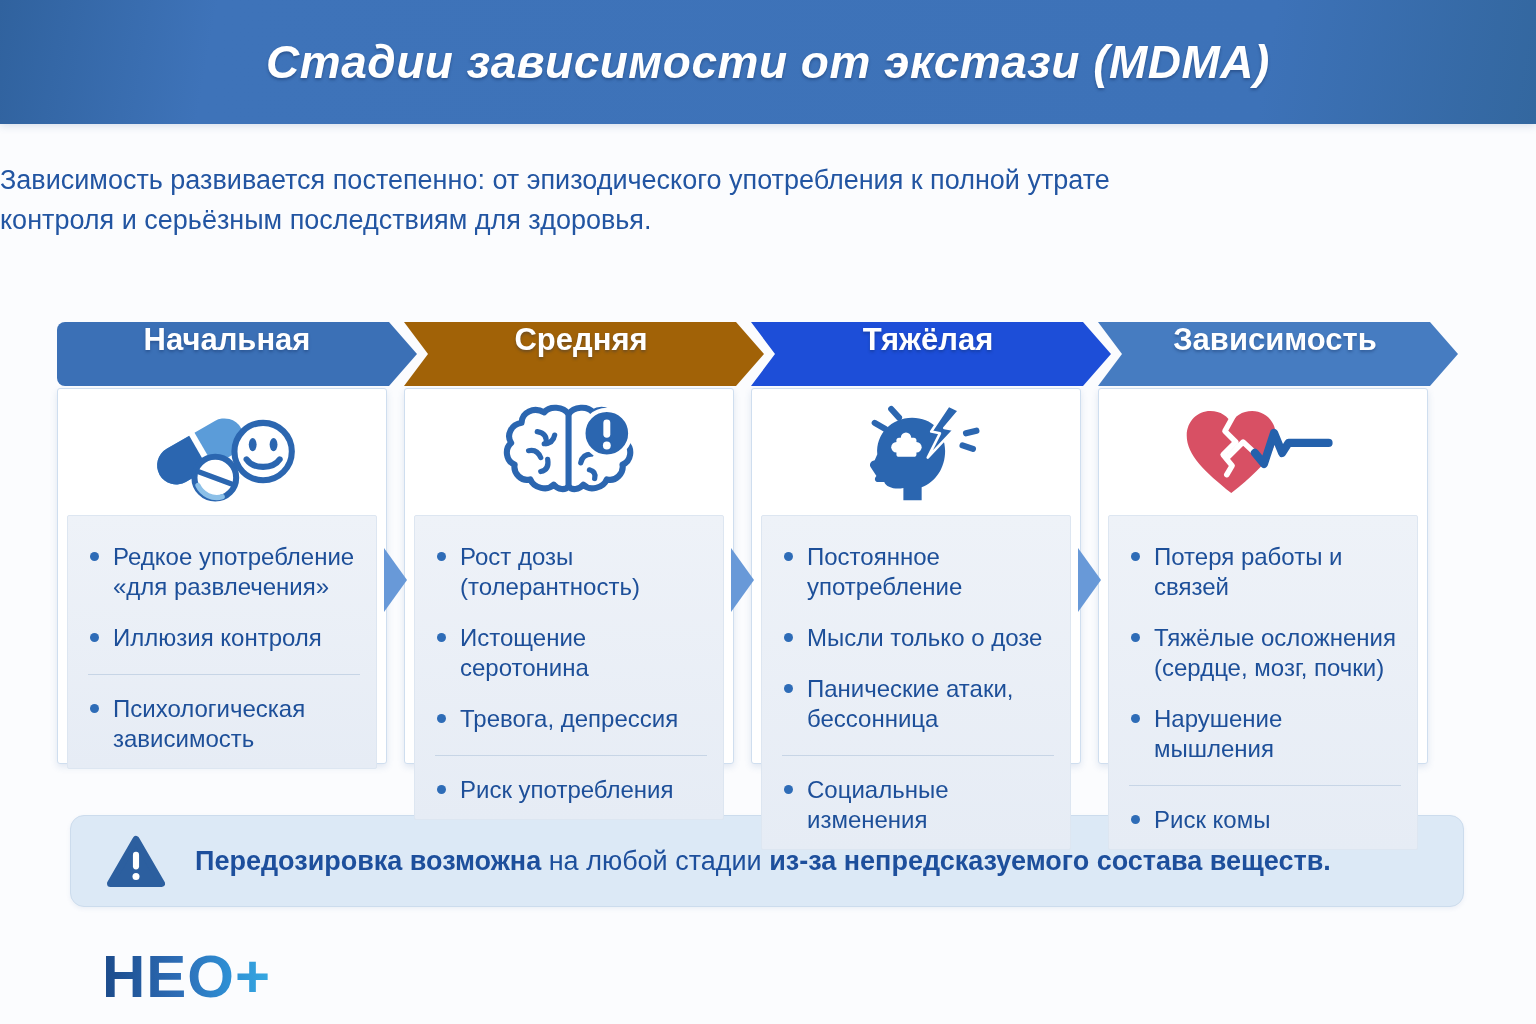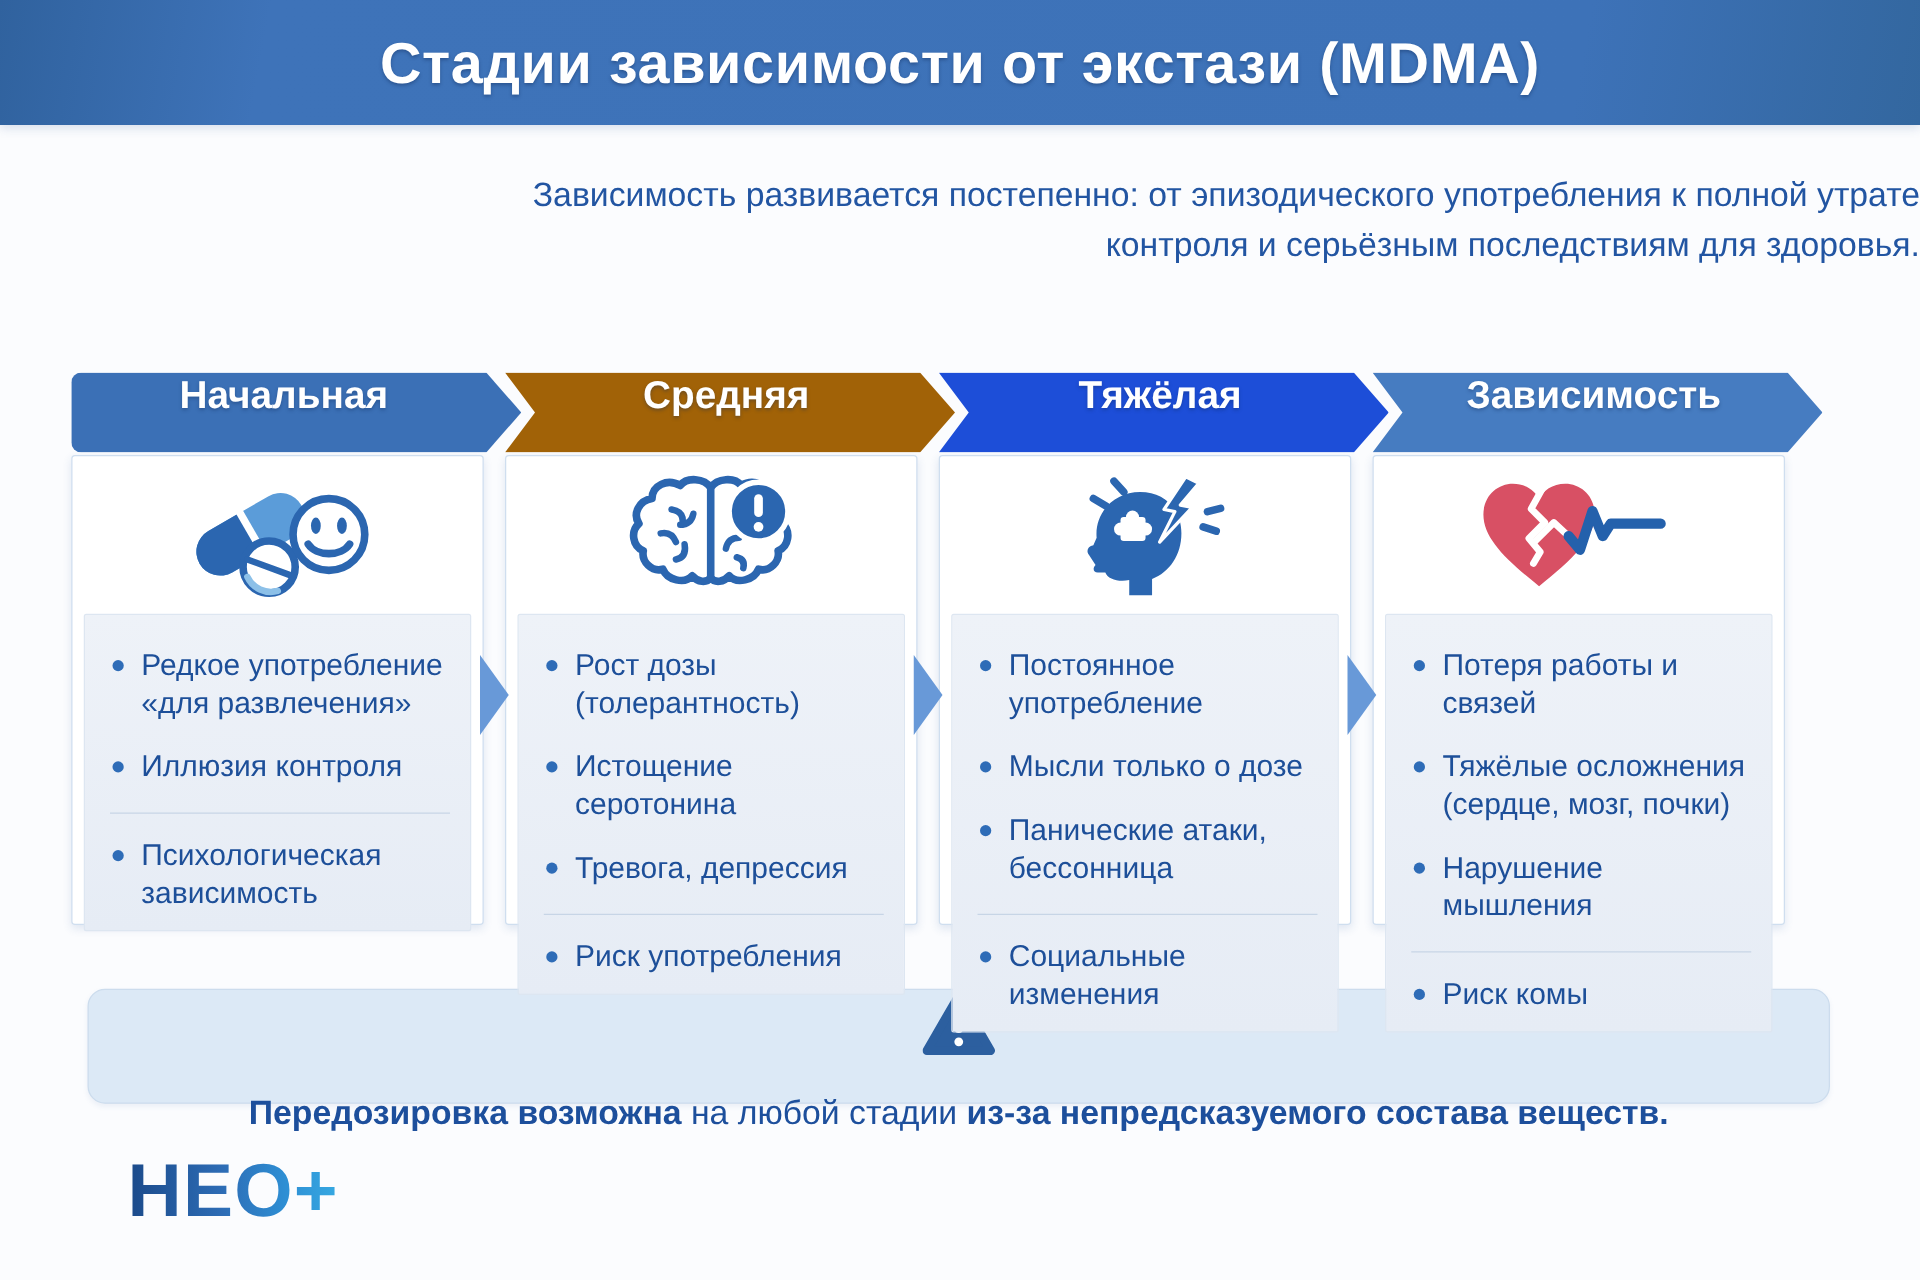--- a/index.html
+++ b/index.html
@@ -6,33 +6,34 @@
   body{
     width:1536px;height:1024px;overflow:hidden;
     background:#fbfcfe;
     font-family:"Liberation Sans","DejaVu Sans",sans-serif;
     -webkit-font-smoothing:antialiased;
   }
   .page{position:relative;width:1536px;height:1024px;}
 
   
   .banner{
-    height:100px;
+    height:124px;
     background:linear-gradient(100deg,#30629e 0%,#3e73b9 14%,#3d72b8 82%,#33679f 100%);
     display:flex;align-items:center;justify-content:center;
     box-shadow:0 2px 8px rgba(50,90,150,.18);
+    font-style:italic;
   }
   .banner h1{
     margin:0;color:#ffffff;font-size:46px;font-weight:bold;letter-spacing:.5px;
     text-shadow:0 2px 3px rgba(15,40,85,.4);
   }
 
   
   .intro{
-    margin-top:36px;text-align:right;
+    margin-top:36px;text-align:left;
     color:#2255a2;font-size:27px;line-height:40px;font-weight:normal;
   }
 
   
   .stages-row{
     position:relative;
     margin:82px 108px 0 57px;
     display:grid;grid-template-columns:repeat(4,1fr);column-gap:17px;
   }
   .stage{position:relative;}
@@ -96,21 +97,20 @@
     border-left:23px solid #6899d8;
   }
 
   
   .warning{
     margin:51px 72px 0 70px;height:92px;box-sizing:border-box;
     background:#dce9f6;border:1px solid #ccdced;border-radius:14px;
     display:flex;align-items:center;
     padding:0 36px;gap:30px;
     box-shadow:0 2px 4px rgba(60,100,160,.08);
-    flex-direction:column;
   }
   .warning-text{color:#1d4f9c;font-size:27px;}
   .warning-text b{font-weight:bold;}
 
   
   .logo-wrap{margin:36px 0 0 102px;}
 </style>
 </head>
 <body>
 

